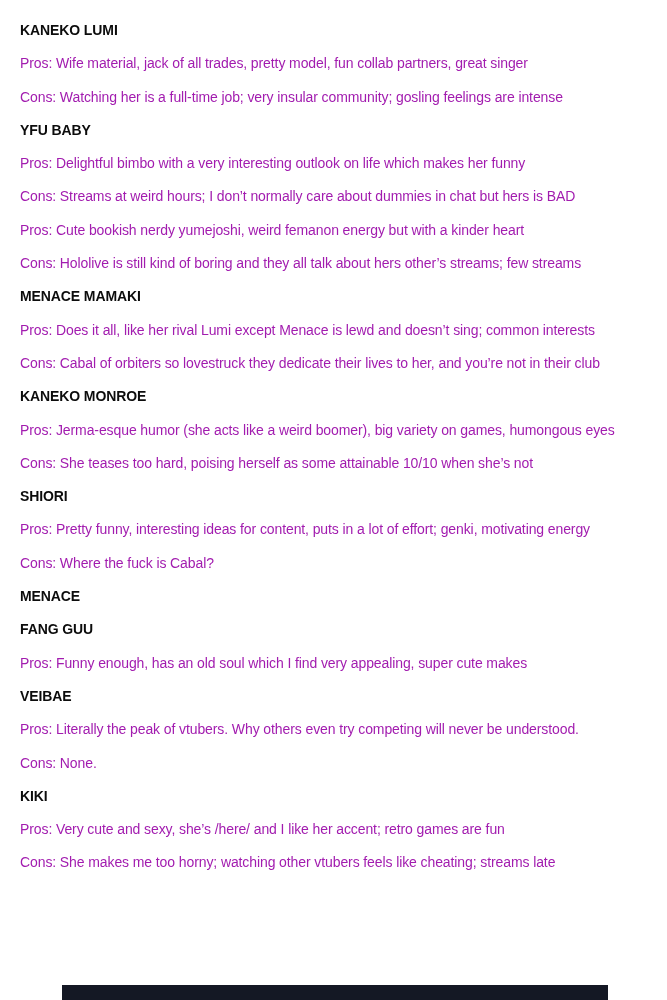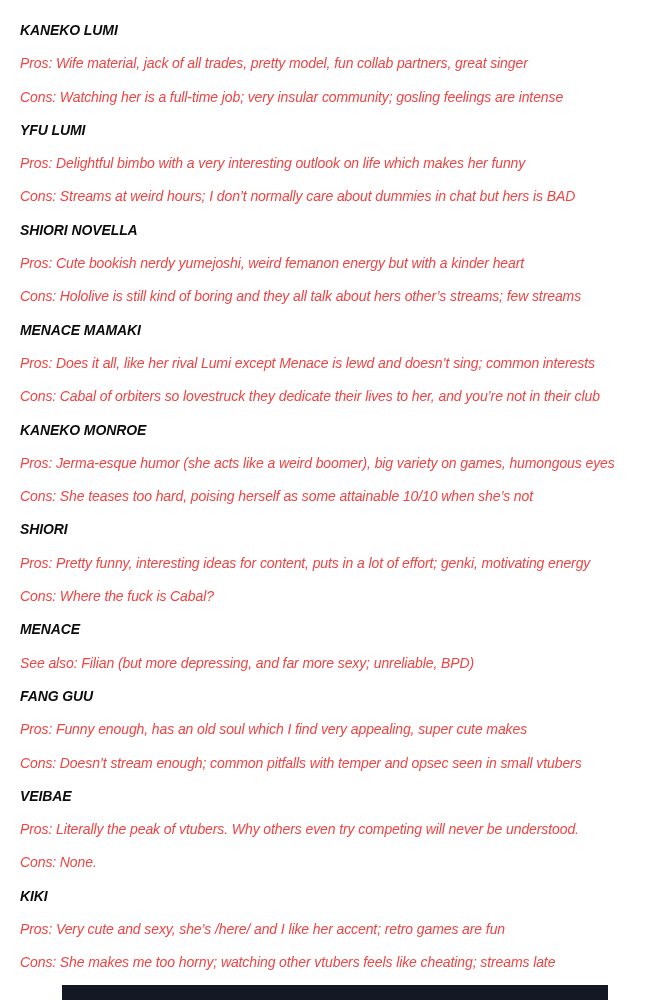--- a/index.html
+++ b/index.html
@@ -10,21 +10,20 @@
     height: 1000px;
     background: #ffffff;
     overflow: hidden;
     font-family: "Liberation Sans", "DejaVu Sans", sans-serif;
   }
   .page {
     position: relative;
     width: 569px;
     height: 1000px;
     background: #ffffff;
-    font-style: italic;
   }
   .content {
     position: absolute;
     top: 21px;
     left: 20px;
     right: 0;
   }
   .entry-heading {
     margin: 0 0 14px 0;
     font-size: 14px;
@@ -32,21 +31,21 @@
     font-weight: 700;
     color: #0c0c0c;
     letter-spacing: -0.1px;
     white-space: nowrap;
   }
   .entry-line {
     margin: 0 6px 14px 0;
     font-size: 14px;
     line-height: 19.3px;
     font-weight: 400;
-    color: #ef4444;
+    color: #a21caf;
     letter-spacing: -0.1px;
     white-space: nowrap;
   }
   .footer-bar {
     position: absolute;
     left: 62px;
     width: 546px;
     bottom: 0;
     height: 15px;
     background: #141824;
@@ -58,27 +57,26 @@
 <div class="page">
   <div class="content">
 
     <section>
       <h2 class="entry-heading">KANEKO LUMI</h2>
       <p class="entry-line">Pros: Wife material, jack of all trades, pretty model, fun collab partners, great singer</p>
       <p class="entry-line">Cons: Watching her is a full-time job; very insular community; gosling feelings are intense</p>
     </section>
 
     <section>
-      <h2 class="entry-heading">YFU LUMI</h2>
+      <h2 class="entry-heading">YFU BABY</h2>
       <p class="entry-line">Pros: Delightful bimbo with a very interesting outlook on life which makes her funny</p>
       <p class="entry-line">Cons: Streams at weird hours; I don’t normally care about dummies in chat but hers is BAD</p>
     </section>
 
     <section>
-      <h2 class="entry-heading">SHIORI NOVELLA</h2>
       <p class="entry-line">Pros: Cute bookish nerdy yumejoshi, weird femanon energy but with a kinder heart</p>
       <p class="entry-line">Cons: Hololive is still kind of boring and they all talk about hers other’s streams; few streams</p>
     </section>
 
     <section>
       <h2 class="entry-heading">MENACE MAMAKI</h2>
       <p class="entry-line">Pros: Does it all, like her rival Lumi except Menace is lewd and doesn’t sing; common interests</p>
       <p class="entry-line">Cons: Cabal of orbiters so lovestruck they dedicate their lives to her, and you’re not in their club</p>
     </section>
 
@@ -89,27 +87,25 @@
     </section>
 
     <section>
       <h2 class="entry-heading">SHIORI</h2>
       <p class="entry-line">Pros: Pretty funny, interesting ideas for content, puts in a lot of effort; genki, motivating energy</p>
       <p class="entry-line">Cons: Where the fuck is Cabal?</p>
     </section>
 
     <section>
       <h2 class="entry-heading">MENACE</h2>
-      <p class="entry-line">See also: Filian (but more depressing, and far more sexy; unreliable, BPD)</p>
     </section>
 
     <section>
       <h2 class="entry-heading">FANG GUU</h2>
       <p class="entry-line">Pros: Funny enough, has an old soul which I find very appealing, super cute makes</p>
-      <p class="entry-line">Cons: Doesn’t stream enough; common pitfalls with temper and opsec seen in small vtubers</p>
     </section>
 
     <section>
       <h2 class="entry-heading">VEIBAE</h2>
       <p class="entry-line">Pros: Literally the peak of vtubers. Why others even try competing will never be understood.</p>
       <p class="entry-line">Cons: None.</p>
     </section>
 
     <section>
       <h2 class="entry-heading">KIKI</h2>

